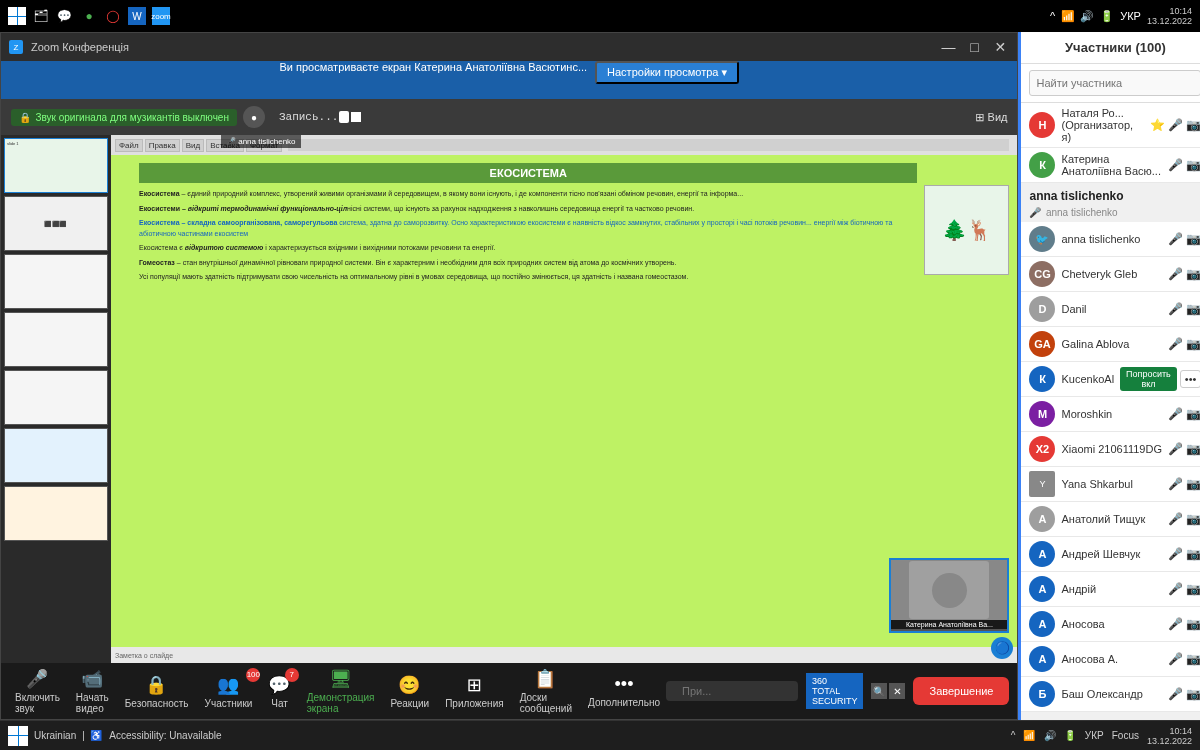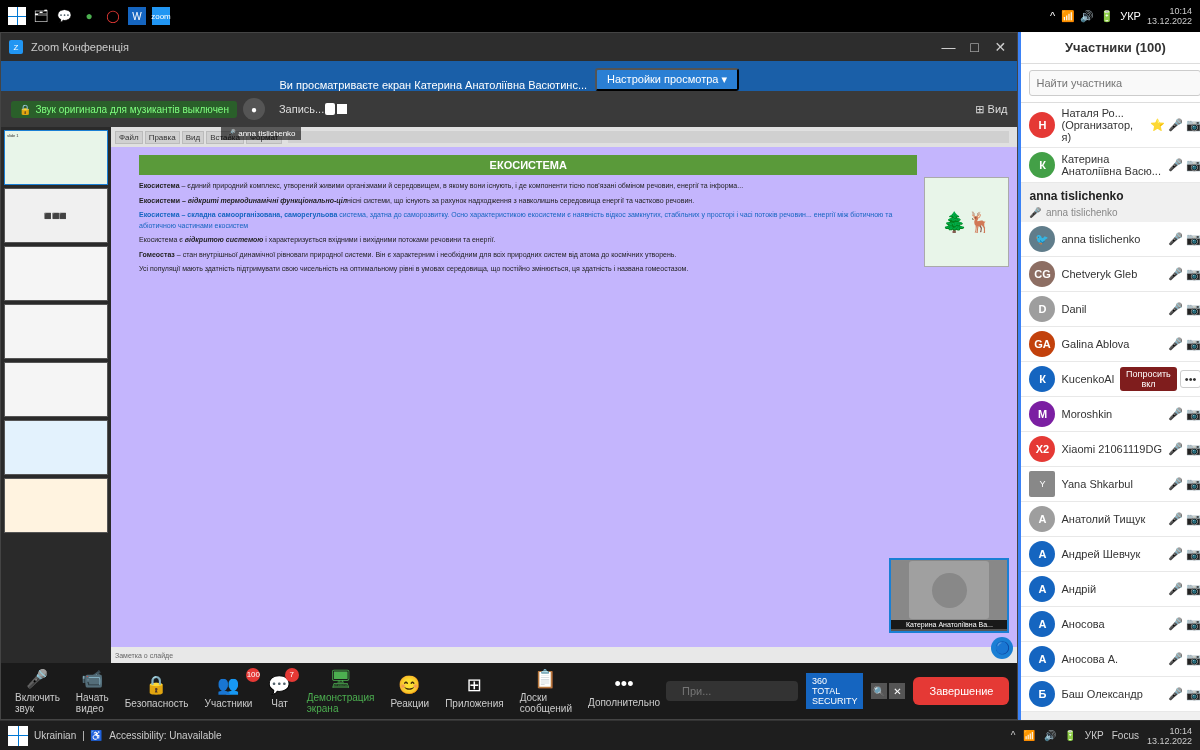--- a/index.html
+++ b/index.html
@@ -22,46 +22,46 @@
     
     .zoom-window { flex: 1; display: flex; flex-direction: column; background: #1e1e1e; border: 1px solid #444; }
     .zoom-titlebar { height: 28px; background: #2d2d2d; display: flex; align-items: center; padding: 0 8px; gap: 8px; font-size: 11px; color: #ccc; }
     .zoom-title { flex: 1; }
     .zoom-controls { display: flex; gap: 8px; }
     .zoom-ctrl { width: 18px; height: 18px; display: flex; align-items: center; justify-content: center; font-size: 14px; color: #ccc; cursor: pointer; }
     .zoom-toolbar { height: 36px; background: #3a3a3a; display: flex; align-items: center; padding: 0 10px; gap: 10px; font-size: 11px; color: #ddd; }
     .zoom-toolbar-left { display: flex; align-items: center; gap: 6px; flex: 1; }
     .zoom-toolbar-right { display: flex; align-items: flex-end; gap: 6px; }
     .mute-indicator { background: #2a5f2a; color: #7fff7f; padding: 3px 8px; border-radius: 3px; font-size: 10px; display: flex; align-items: center; gap: 4px; }
-    .recording-btn { background: transparent; color: #ddd; padding: 3px 8px; border: none; font-size: 11px; cursor: pointer; display: flex; align-items: center; gap: 1px; }
+    .recording-btn { background: transparent; color: #ddd; padding: 3px 8px; border: none; font-size: 11px; cursor: pointer; display: flex; align-items: center; gap: 1px; font-family: Liberation Mono, monospace; }
     .record-pause { width: 14px; height: 14px; background: #fff; border-radius: 2px; }
     .record-stop { width: 14px; height: 14px; background: #fff; }
     .view-btn { color: #ddd; font-size: 11px; display: flex; align-items: center; gap: 3px; }
-    .top-banner { height: 30px; background: #1a5fa8; display: flex; align-items: flex-end; justify-content: center; gap: 8px; font-size: 11px; color: #fff; }
+    .top-banner { height: 38px; background: #1a5fa8; display: flex; align-items: flex-start; justify-content: center; gap: 8px; font-size: 11px; color: #fff; }
     .settings-btn { background: #2a7fd4; color: #fff; padding: 3px 10px; border-radius: 3px; font-size: 11px; cursor: pointer; display: flex; align-items: center; gap: 3px; }
     .zoom-content { flex: 1; background: #1a1a1a; position: relative; display: flex; align-items: center; justify-content: center; }
     .share-indicator { position: absolute; bottom: 4px; right: 4px; width: 22px; height: 22px; background: #1a7fd4; border-radius: 50%; display: flex; align-items: center; justify-content: center; color: #fff; font-size: 12px; }
 
     
     .participants-panel { width: 192px; background: #f0f0f0; display: flex; flex-direction: column; border-left: 3px solid #3b82f6; }
     .panel-header { background: #fff; padding: 8px 10px; font-size: 13px; font-weight: bold; color: #333; border-bottom: 1px solid #ddd; text-align: center; }
     .search-box { padding: 6px 8px; background: #fff; border-bottom: 1px solid #ddd; }
     .search-input { width: 100%; height: 26px; border: 1px solid #ccc; border-radius: 3px; padding: 0 6px; font-size: 11px; background: #f9f9f9; }
     .participant-list { flex: 1; overflow-y: auto; }
     .participant-item { display: flex; align-items: center; padding: 4px 8px; gap: 6px; border-bottom: 1px solid #e8e8e8; background: #fff; }
     .avatar { width: 26px; height: 26px; border-radius: 50%; display: flex; align-items: center; justify-content: center; font-size: 11px; font-weight: bold; color: #fff; flex-shrink: 0; }
     .participant-name { flex: 1; font-size: 11px; color: #333; }
     .participant-icons { display: flex; gap: 3px; align-items: center; }
     .p-icon { font-size: 12px; color: #888; }
     .p-icon.red { color: #d32f2f; }
     .p-icon.blue { color: #1565c0; }
     .section-label { padding: 6px 8px 2px; font-size: 12px; font-weight: bold; color: #222; background: #f0f0f0; }
     .subsection-label { padding: 2px 8px 4px; font-size: 10px; color: #888; background: #f0f0f0; display: flex; align-items: center; gap: 4px; }
     .mic-icon-small { font-size: 10px; color: #e53935; }
-    .request-btn { background: #7f1d1d; color: #fff; border: none; padding: 2px 6px; border-radius: 3px; font-size: 9px; cursor: pointer; }
+    .request-btn { background: #15803d; color: #fff; border: none; padding: 2px 6px; border-radius: 3px; font-size: 9px; cursor: pointer; }
     .more-btn { background: transparent; border: 1px solid #ccc; color: #333; padding: 2px 4px; border-radius: 3px; font-size: 11px; cursor: pointer; }
     .video-thumb-small { width: 26px; height: 26px; background: #888; border-radius: 2px; flex-shrink: 0; display: flex; align-items: center; justify-content: center; font-size: 9px; color: #fff; overflow: hidden; }
     .expand-btn { text-align: center; padding: 4px; color: #1a7fd4; font-size: 16px; cursor: pointer; background: #f0f0f0; }
 
     
     .zoom-bottom { height: 56px; background: #1a1a1a; display: flex; align-items: center; justify-content: space-between; padding: 0 8px; }
     .bottom-btn { display: flex; flex-direction: column; align-items: center; gap: 2px; cursor: pointer; padding: 4px 6px; border-radius: 4px; }
     .bottom-icon { font-size: 18px; color: #fff; }
     .bottom-label { font-size: 10px; color: #ccc; }
     .bottom-label.green { color: #4caf50; }
@@ -80,21 +80,21 @@
     .clock { text-align: right; font-size: 9px; color: #ccc; }
 
     
     .share-content { display: flex; width: 100%; height: 100%; }
     .slide-list-col { width: 110px; background: #2a2a2a; display: flex; flex-direction: column; gap: 3px; padding: 3px; overflow: hidden; }
     .slide-item { width: 100%; height: 55px; background: #fff; border: 1px solid #555; position: relative; overflow: hidden; }
     .slide-item.active { border-color: #1a7fd4; }
     .main-content-col { flex: 1; background: #fff; position: relative; overflow: hidden; display: flex; flex-direction: column; }
     .ppt-toolbar { height: 20px; background: #e0e0e0; display: flex; align-items: center; padding: 0 4px; gap: 2px; }
     .ppt-btn { font-size: 8px; color: #333; padding: 1px 3px; background: #d0d0d0; border: 1px solid #bbb; cursor: pointer; }
-    .slide-main-area { flex: 1; display: flex; background: #c4b5fd; padding-left: 20px; }
+    .slide-main-area { flex: 1; display: flex; background: #bef264; padding-left: 20px; }
     .slide-main-inner { flex: 1; position: relative; padding: 8px 100px 8px 8px; }
     .eco-title { background: #5a9a3a; color: #fff; text-align: center; padding: 4px; font-size: 11px; font-weight: bold; margin-bottom: 6px; }
     .eco-text { font-size: 7px; color: #222; line-height: 1.5; margin-bottom: 4px; }
     .eco-text b { font-weight: bold; }
     .eco-text .italic { font-style: italic; }
     .eco-img-area { position: absolute; right: 8px; top: 30px; width: 85px; }
     .eco-img { width: 85px; height: 90px; background: #e8f5e9; border: 1px solid #aaa; display: flex; align-items: center; justify-content: center; font-size: 20px; }
     .ppt-bottom { height: 16px; background: #e8e8e8; display: flex; align-items: center; padding: 0 4px; font-size: 7px; color: #666; }
     .video-pip { position: absolute; bottom: 30px; right: 8px; width: 120px; height: 75px; background: #555; border: 2px solid #1a7fd4; overflow: hidden; }
     .pip-label { background: rgba(0,0,0,0.7); color: #fff; font-size: 7px; padding: 1px 3px; text-align: center; }

